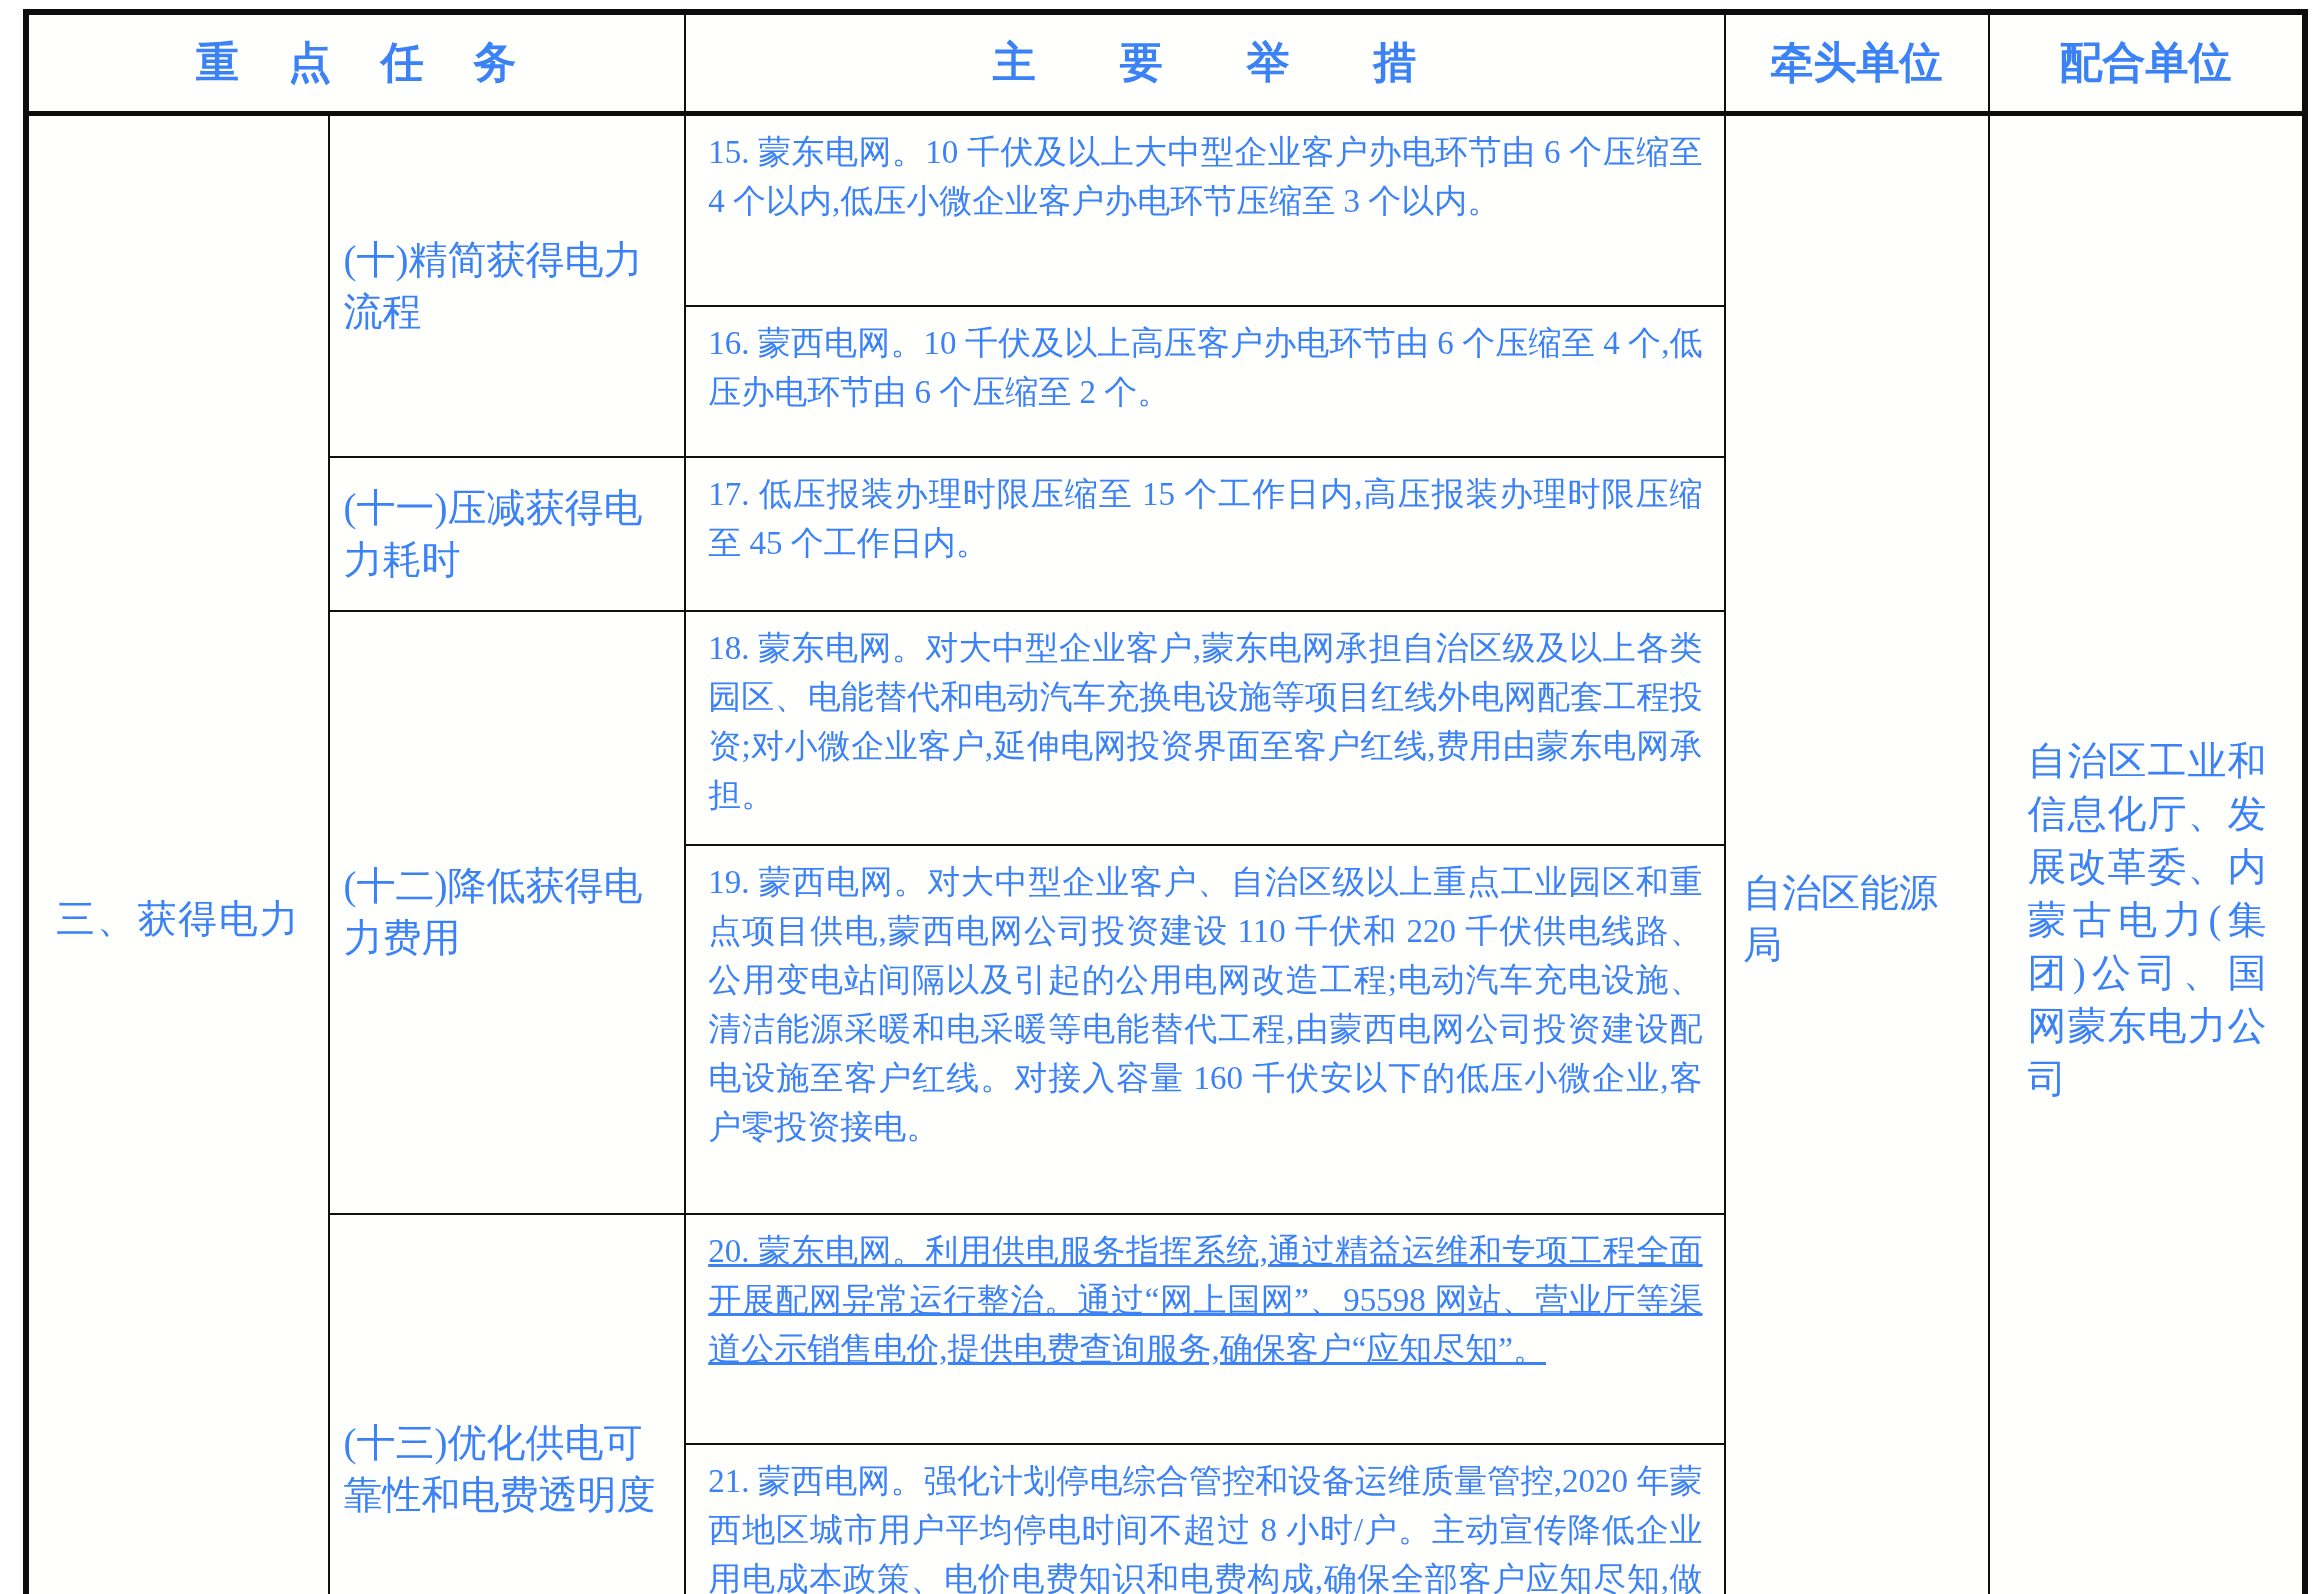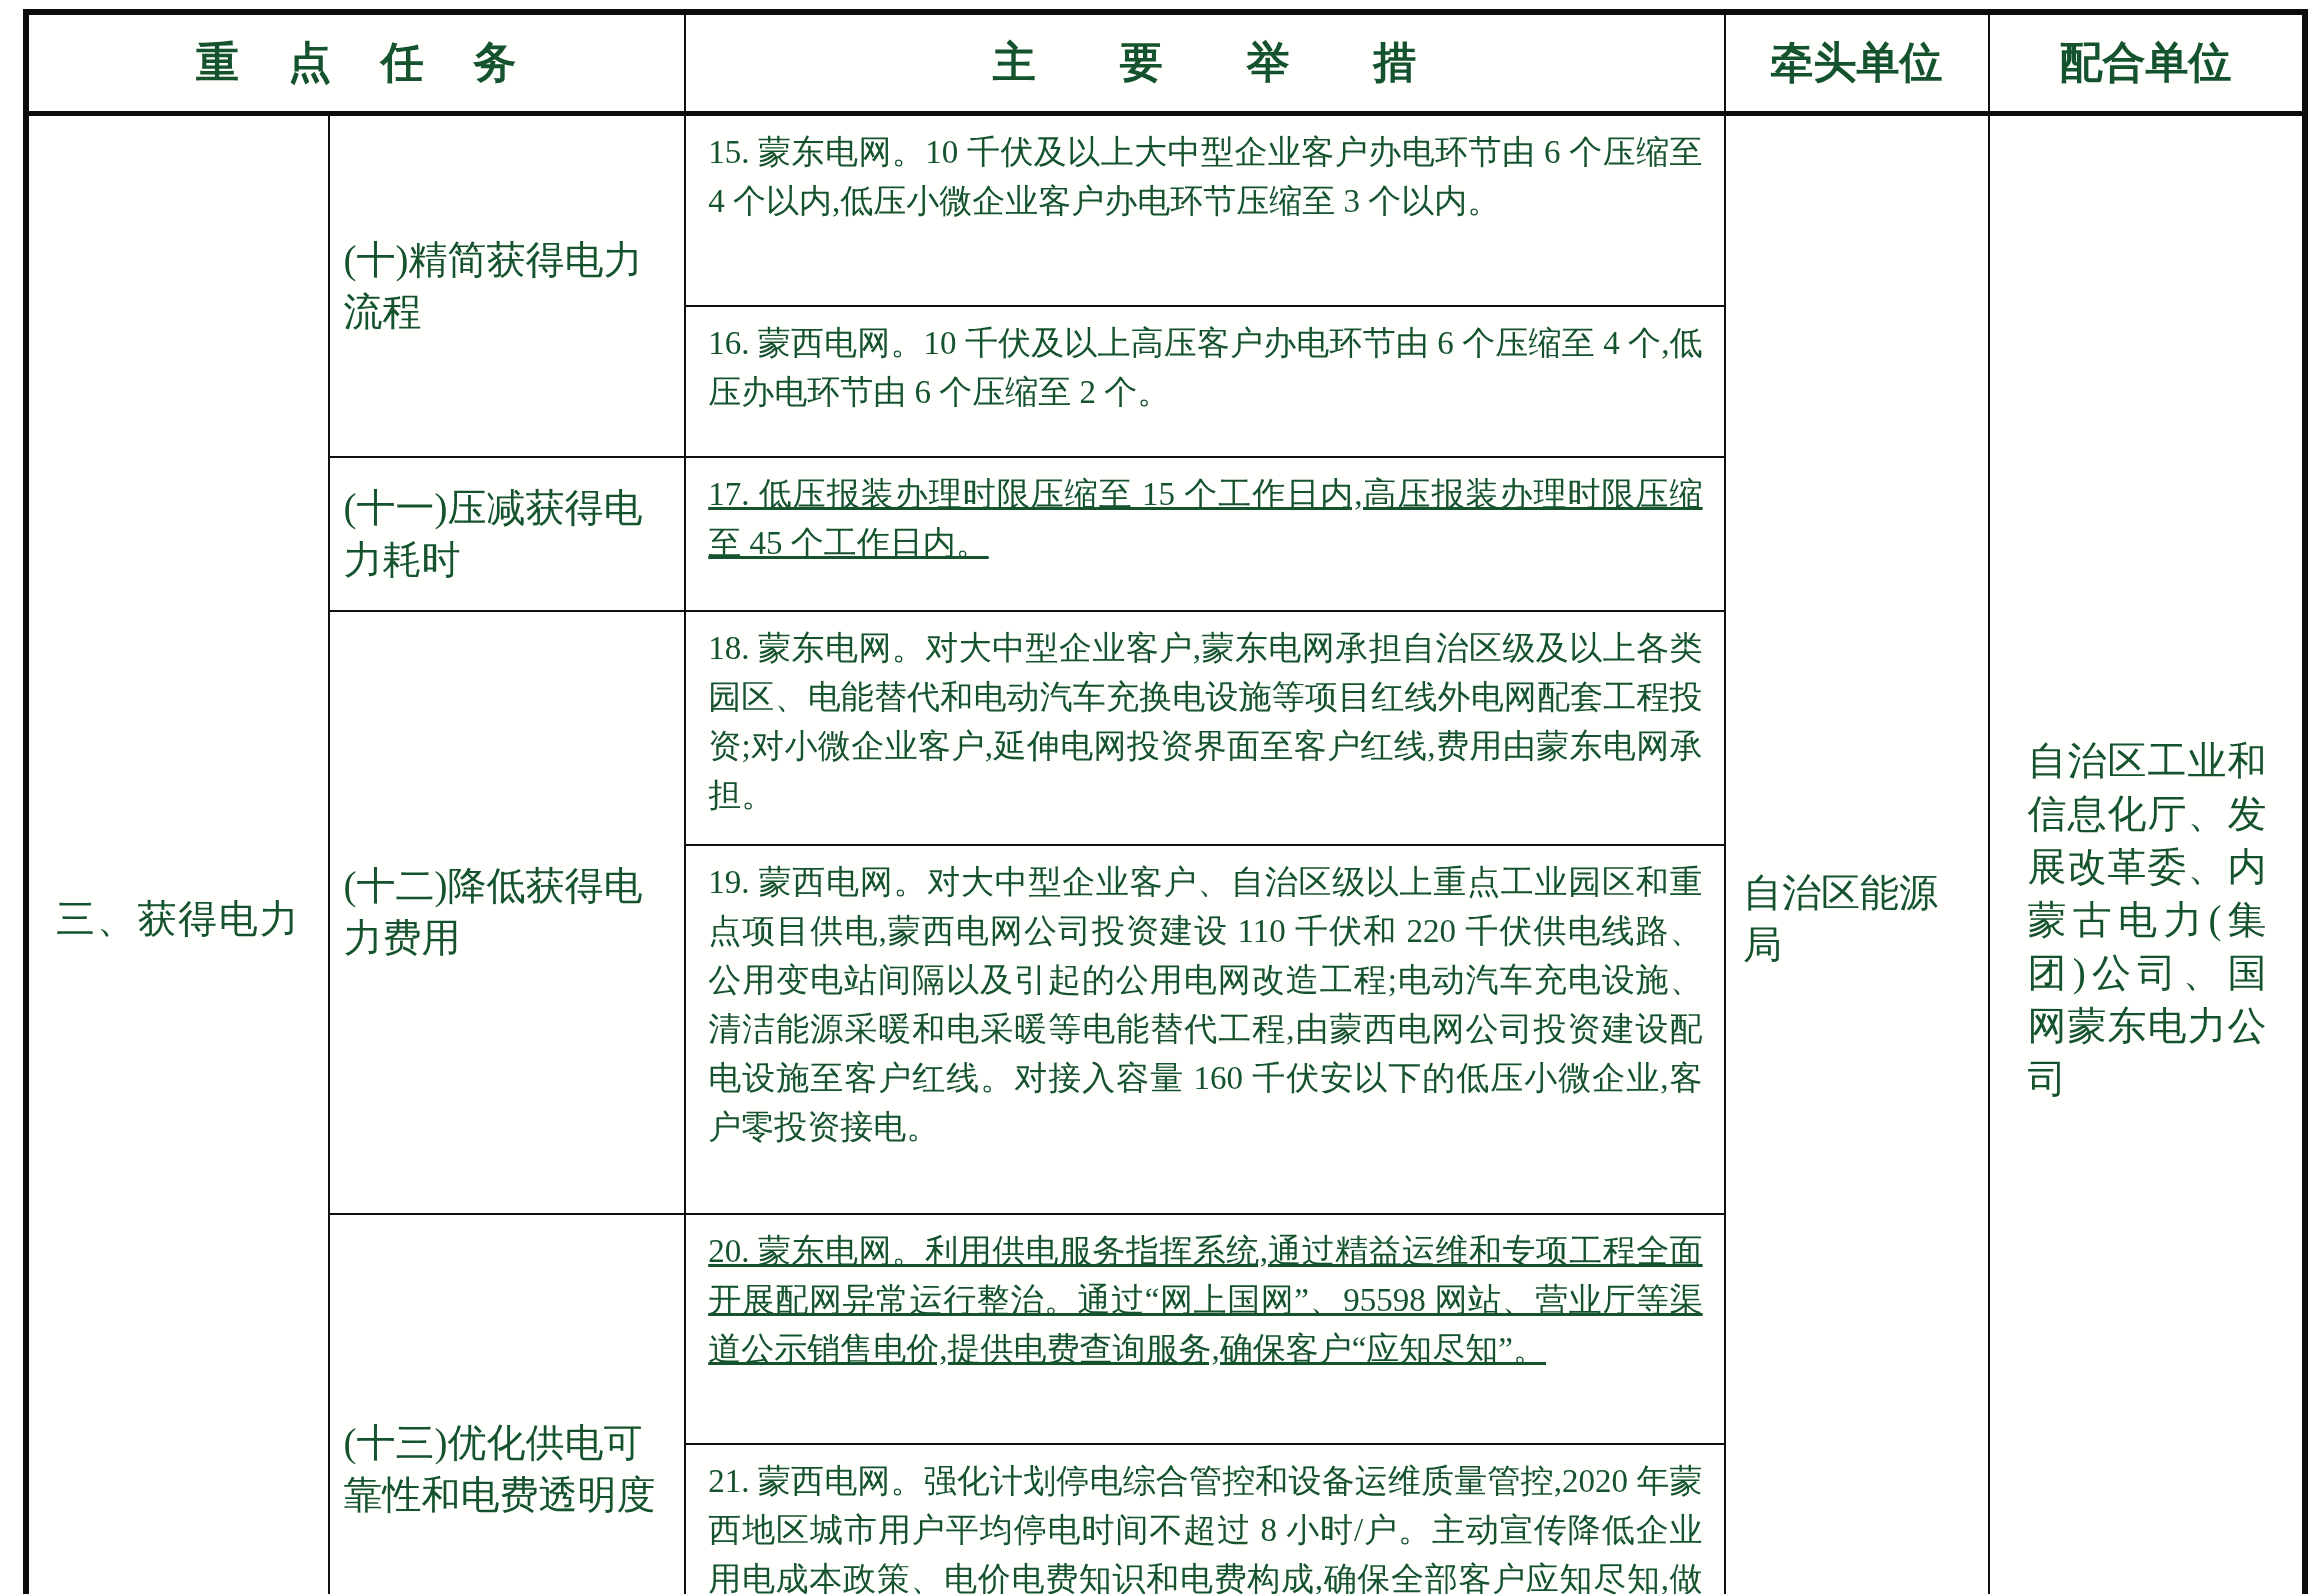--- a/index.html
+++ b/index.html
@@ -28,21 +28,21 @@
   }
   col.c-category { width: 303px; }
   col.c-task     { width: 356px; }
   col.c-measure  { width: 1040px; }
   col.c-lead     { width: 264px; }
   col.c-support  { width: 316px; }
 
   th, td {
     border: 2.6px solid #101010;
     padding: 0;
-    color: #14532d;
+    color: #3b82f6;
   }
   tr.header-row th {
     border-bottom: 5.2px solid #0d0d0d;
     font-size: 43px;
     font-weight: bold;
     text-align: center;
     vertical-align: middle;
     white-space: nowrap;
   }
   
@@ -120,21 +120,21 @@
     <td class="lead-cell" rowspan="7">自治区能源局</td>
     <td class="support-cell" rowspan="7">自治区工业和信息化厅、发展改革委、内蒙古电力(集团)公司、国网蒙东电力公司</td>
   </tr>
 
   <tr>
     <td class="measure-cell" style="height:130px;margin-left:48px;">16. 蒙西电网。10 千伏及以上高压客户办电环节由 6 个压缩至 4 个,低压办电环节由 6 个压缩至 2 个。</td>
   </tr>
 
   <tr>
     <td class="task-cell">(十一)压减获得电力耗时</td>
-    <td class="measure-cell" style="height:133px;text-decoration:underline;">17. 低压报装办理时限压缩至 15 个工作日内,高压报装办理时限压缩至 45 个工作日内。</td>
+    <td class="measure-cell" style="height:133px;">17. 低压报装办理时限压缩至 15 个工作日内,高压报装办理时限压缩至 45 个工作日内。</td>
   </tr>
 
   <tr>
     <td class="task-cell" rowspan="2">(十二)降低获得电力费用</td>
     <td class="measure-cell" style="height:213px;">18. 蒙东电网。对大中型企业客户,蒙东电网承担自治区级及以上各类园区、电能替代和电动汽车充换电设施等项目红线外电网配套工程投资;对小微企业客户,延伸电网投资界面至客户红线,费用由蒙东电网承担。</td>
   </tr>
 
   <tr>
     <td class="measure-cell" style="height:348px;border-radius:20px;">19. 蒙西电网。对大中型企业客户、自治区级以上重点工业园区和重点项目供电,蒙西电网公司投资建设 110 千伏和 220 千伏供电线路、公用变电站间隔以及引起的公用电网改造工程;电动汽车充电设施、清洁能源采暖和电采暖等电能替代工程,由蒙西电网公司投资建设配电设施至客户红线。对接入容量 160 千伏安以下的低压小微企业,客户零投资接电。</td>
   </tr>

